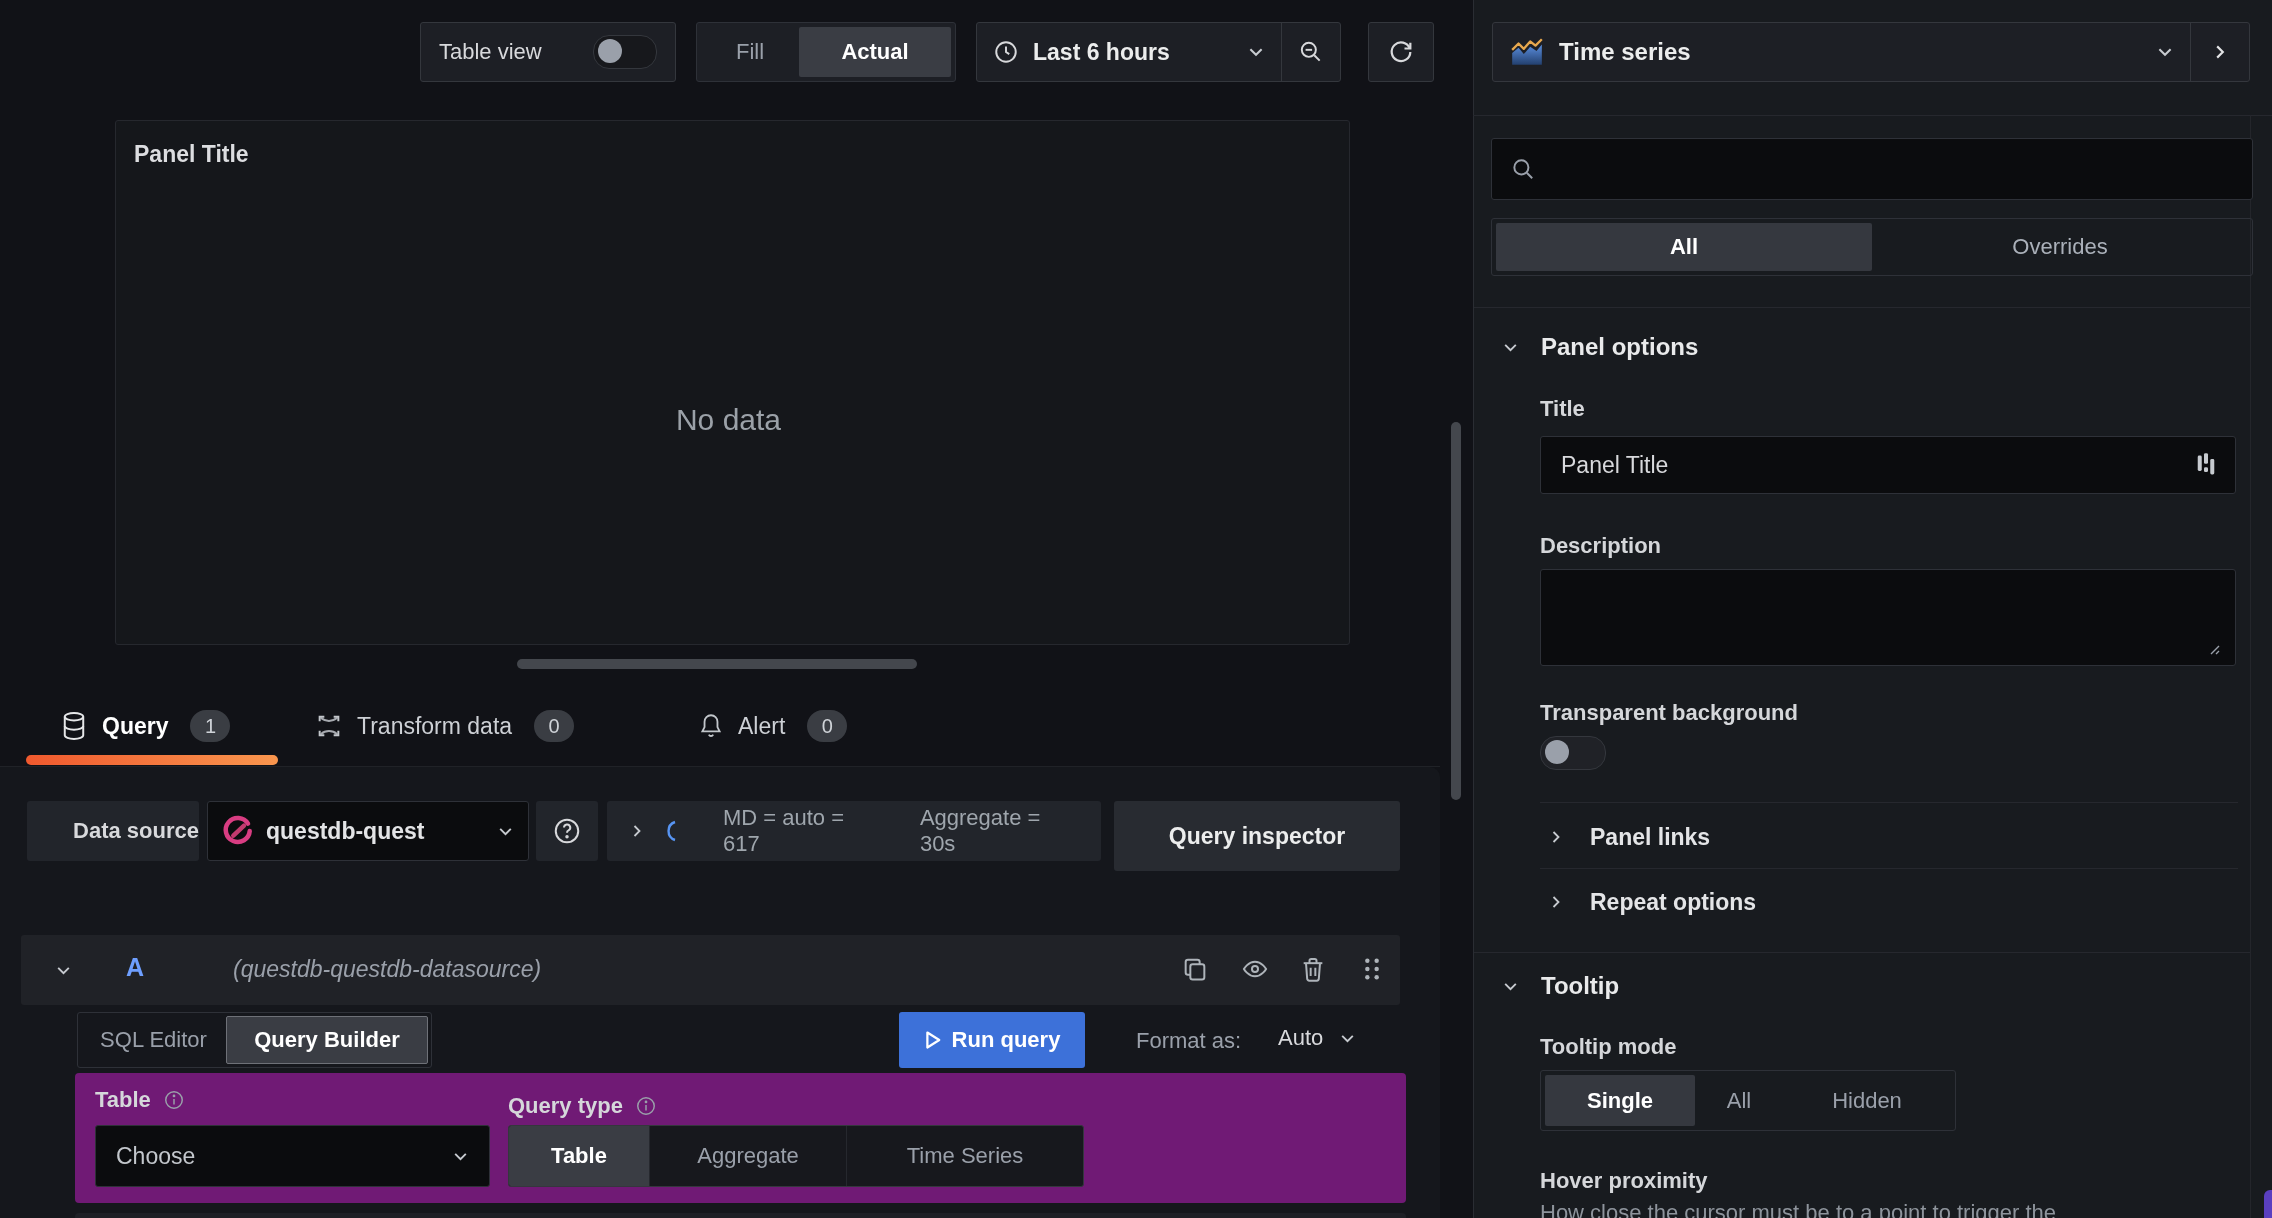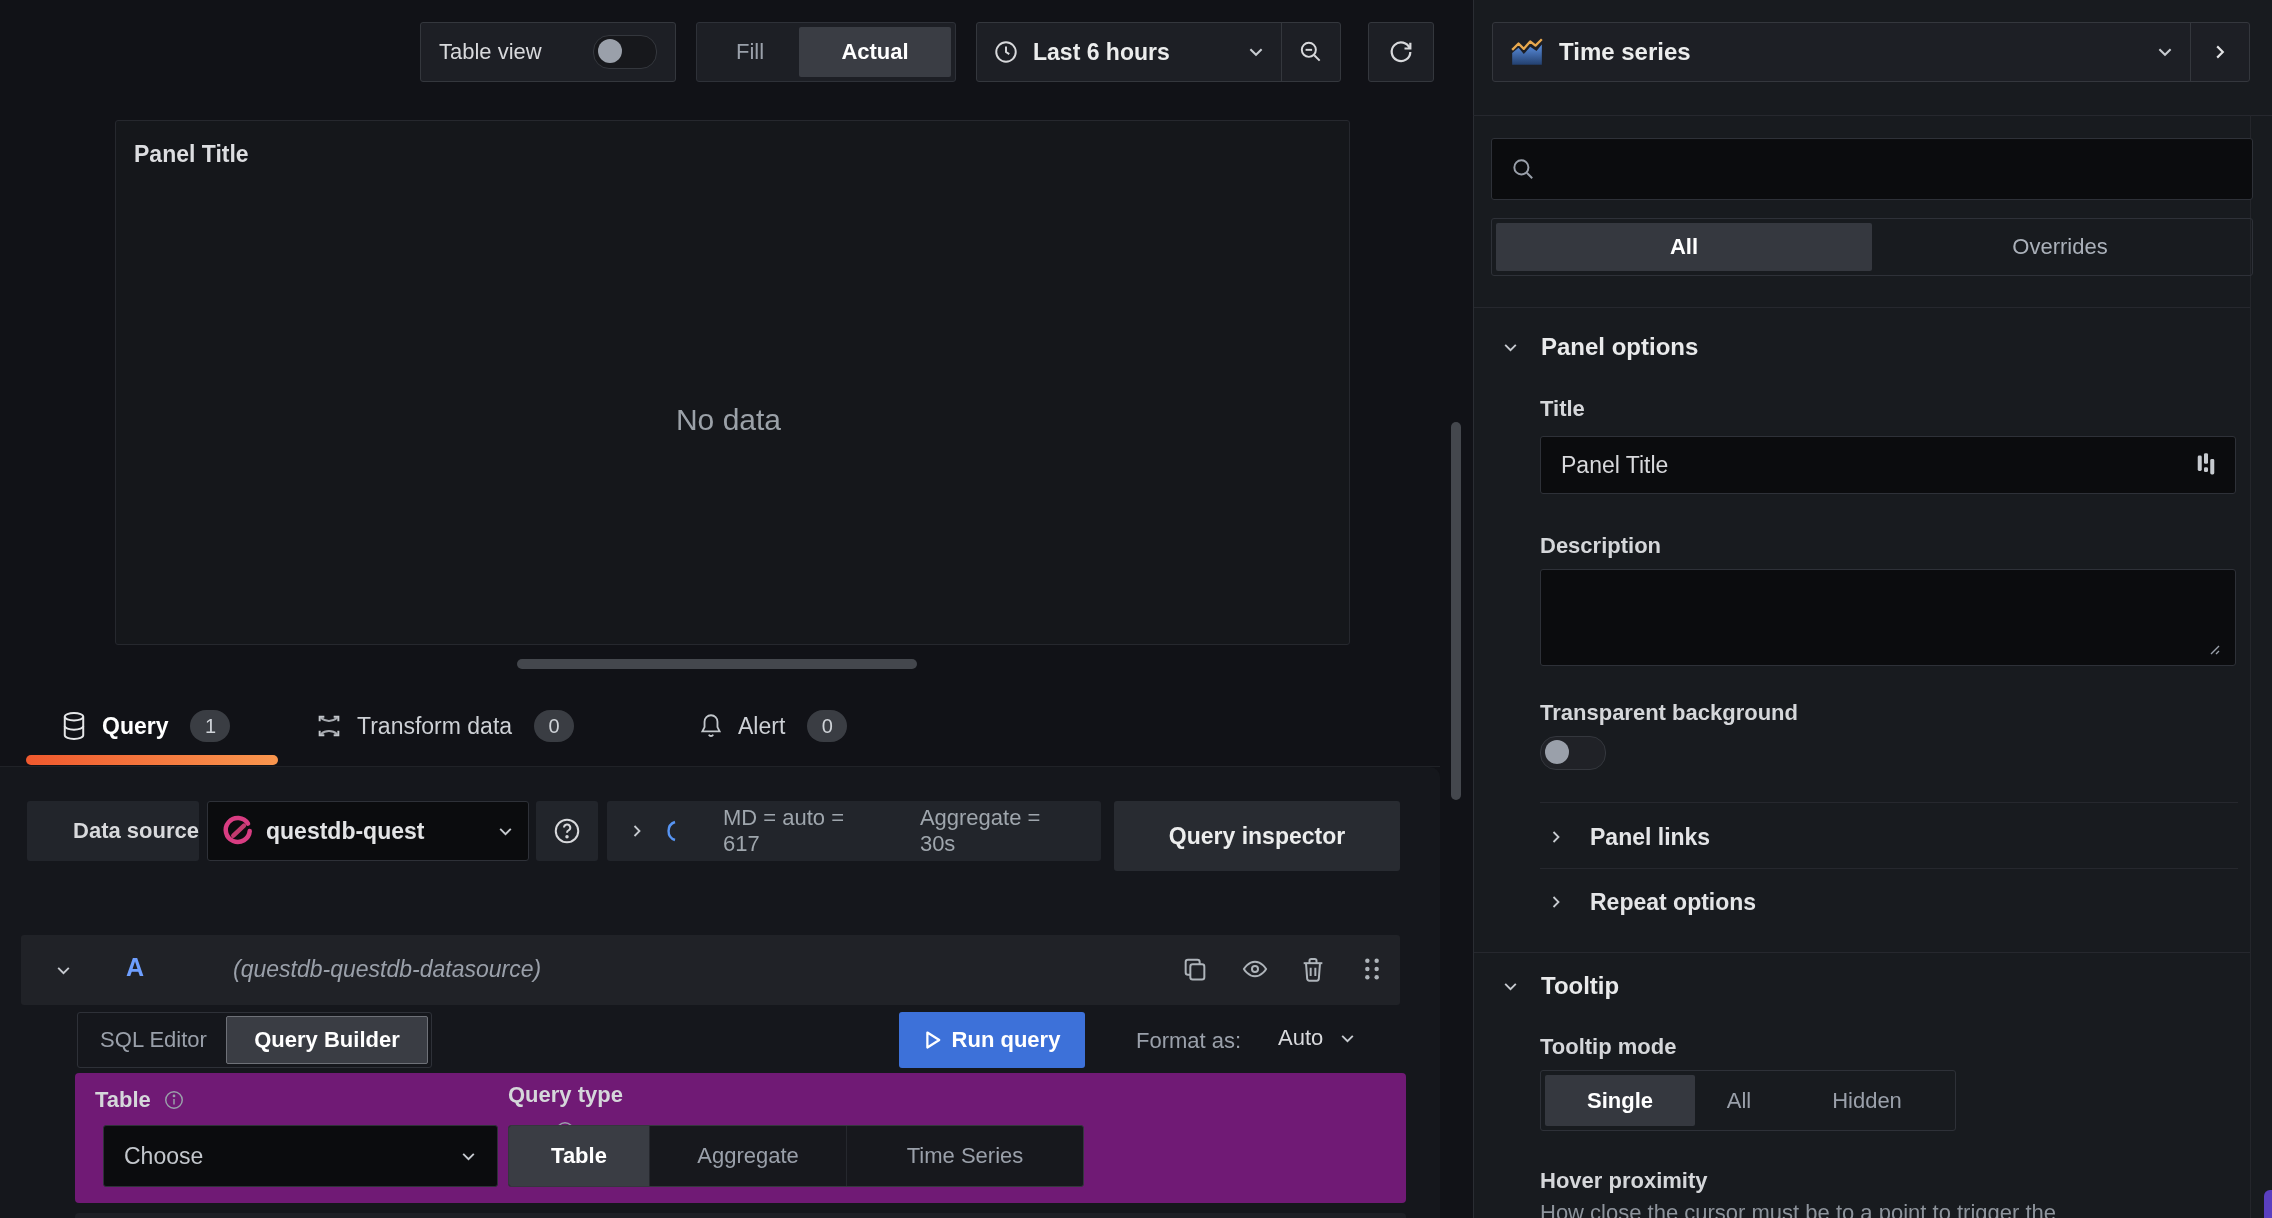--- a/index.html
+++ b/index.html
@@ -258,32 +258,32 @@
     <span class="field-label">Table</span>
     <span class="icon">
       <svg width="22" height="22" viewBox="0 0 24 24" fill="none" stroke="#9aa0aa" stroke-width="1.6">
         <circle cx="12" cy="12" r="9"></circle>
           <path d="M12 11v6"></path>
           <circle cx="12" cy="7.6" r="0.7" fill="#9aa0aa"></circle>
       </svg>
     </span>
   </div>
 
-  <div class="row" style="position:absolute;left:433px;top:9px;gap:12px;flex-direction:column;">
+  <div class="row" style="position:absolute;left:433px;top:20px;gap:12px;">
     <span class="field-label">Query type</span>
     <span class="icon">
       <svg width="22" height="22" viewBox="0 0 24 24" fill="none" stroke="#9aa0aa" stroke-width="1.6">
         <circle cx="12" cy="12" r="9"></circle>
           <path d="M12 11v6"></path>
           <circle cx="12" cy="7.6" r="0.7" fill="#9aa0aa"></circle>
       </svg>
     </span>
   </div>
 
-  <div class="input" style="position:absolute;left:28px;top:52px;width:395px;height:62px;padding:0 20px;">
+  <div class="input" style="position:absolute;left:20px;top:52px;width:395px;height:62px;padding:0 20px;">
     <span style="font-size:23px;color:#c3c7cc;">Choose</span>
     <span class="icon" style="margin-left:auto;">
       <svg width="17" height="17" viewBox="0 0 16 16" fill="none" stroke="#c7cbd0" stroke-width="1.8">
           <path d="M3 5.5l5 5 5-5"></path>
         </svg>
     </span>
   </div>
 
   <div class="seg-group" style="position:absolute;left:433px;top:52px;width:576px;height:62px;padding:0;border-color:#34373d;background:#17181d;">
     <span class="seg sel" style="width:140px;border-radius:2px 0 0 2px;">Table</span>

